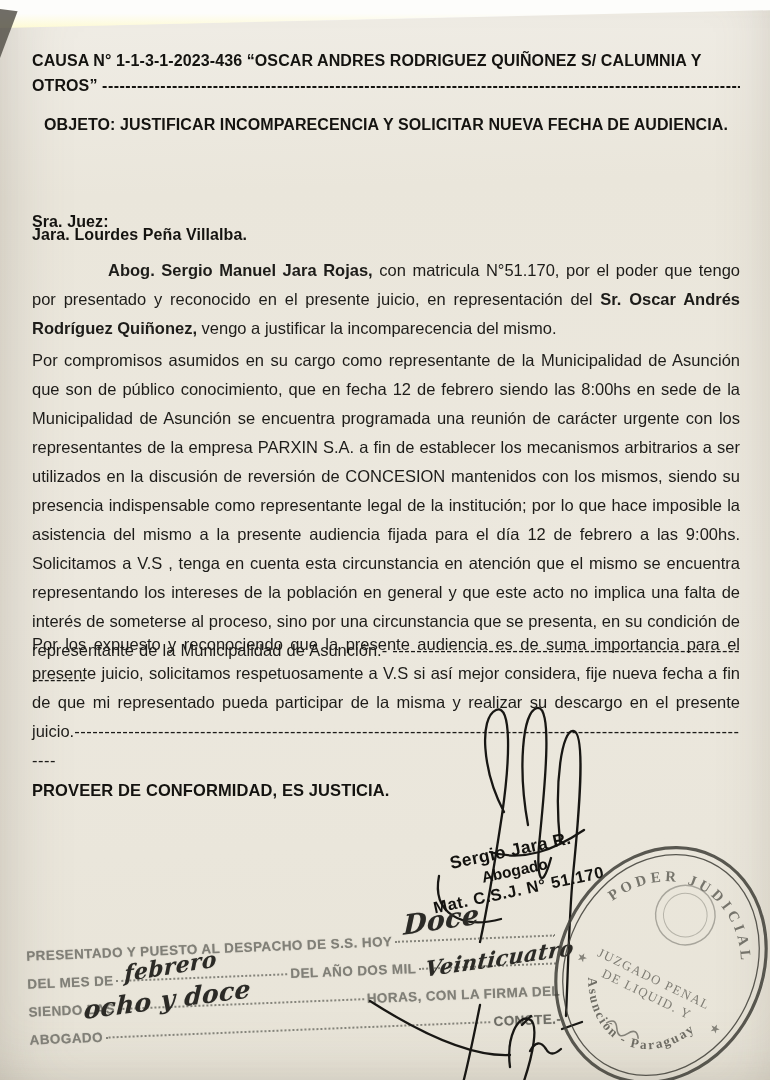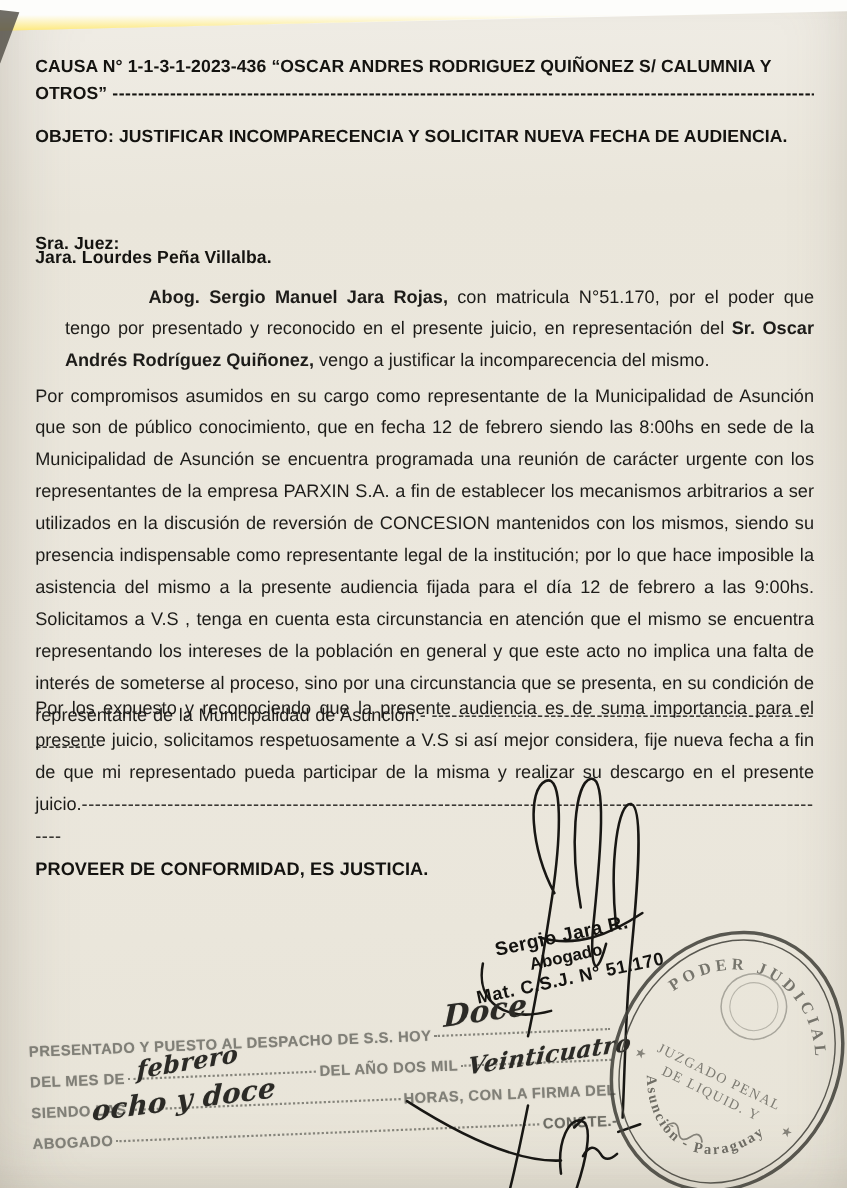--- a/index.html
+++ b/index.html
@@ -1,18 +1,18 @@
 <!DOCTYPE html>
 <html><head>
 <meta charset="utf-8">
 <style>
   html,body { margin:0; padding:0; background:#fbfbf8; }
   .screen {
     position:relative; width:770px; height:1080px; overflow:hidden;
-    background:#fde047;
+    background:#fef9c3;
     font-family:"Liberation Sans", sans-serif;
   }
   
   .paper {
     position:absolute; inset:0;
     background:linear-gradient(178deg, #f0ede6 0%, #eae6db 18%, #ece8de 55%, #e8e4d8 100%);
     clip-path:polygon(0 28px, 100% 9px, 100% 100%, 0 100%);
     box-shadow:inset 46px 0 70px -46px rgba(110,100,85,.28),
                inset -34px 0 60px -40px rgba(110,100,85,.22),
                inset 0 -50px 70px -50px rgba(110,100,85,.18);
@@ -77,26 +77,26 @@
   <div class="corner-wedge"></div>
 
   <div class="doc-text head" style="top:48px;">
     <div>CAUSA N° 1-1-3-1-2023-436 “OSCAR ANDRES RODRIGUEZ QUIÑONEZ S/ CALUMNIA Y</div>
     <div class="dashfill">
       <span>OTROS”</span>&nbsp;
       <span class="dashes">--------------------------------------------------------------------------------------------------------------------------------</span>
     </div>
   </div>
 
-  <div class="doc-text head" style="top:112px;">OBJETO: JUSTIFICAR INCOMPARECENCIA Y SOLICITAR NUEVA FECHA DE AUDIENCIA.</div>
+  <div class="doc-text head" style="top:112px;margin-left:12px;">OBJETO: JUSTIFICAR INCOMPARECENCIA Y SOLICITAR NUEVA FECHA DE AUDIENCIA.</div>
 
   <div class="doc-text head" style="top:186px;margin-top:23px;">Sra. Juez:</div>
   <div class="doc-text head" style="top:222px;">Jara. Lourdes Peña Villalba.</div>
 
-  <div class="doc-text body-par indent" style="top:256px;margin-left:27px;">
+  <div class="doc-text body-par indent" style="top:256px;">
     <span class="b">Abog. Sergio Manuel Jara Rojas,</span><span> con matricula N°51.170, por el poder que tengo por presentado y reconocido en el presente juicio, en representación del </span><span class="b">Sr. Oscar Andrés Rodríguez Quiñonez,</span><span> vengo a justificar la incomparecencia del mismo.</span>
   </div>
 
   <div class="doc-text body-par" style="top:346px;">
     <span>Por compromisos asumidos en su cargo como representante de la Municipalidad de Asunción que son de público conocimiento, que en fecha 12 de febrero siendo las 8:00hs en sede de la Municipalidad de Asunción se encuentra programada una reunión de carácter urgente con los representantes de la empresa PARXIN S.A. a fin de establecer los mecanismos arbitrarios a ser utilizados en la discusión de reversión de CONCESION mantenidos con los mismos, siendo su presencia indispensable como representante legal de la institución; por lo que hace imposible la asistencia del mismo a la presente audiencia fijada para el día 12 de febrero a las 9:00hs. Solicitamos a V.S , tenga en cuenta esta circunstancia en atención que el mismo se encuentra representando los intereses de la población en general y que este acto no implica una falta de interés de someterse al proceso, sino por una circunstancia que se presenta, en su condición de representante de la Municipalidad de Asunción.- </span><span class="dash-run">-------------------------------------------------------------------</span>
   </div>
 
   <div class="doc-text body-par" style="top:630px;">
     <span>Por los expuesto y reconociendo que la presente audiencia es de suma importancia para el presente juicio, solicitamos respetuosamente a V.S si así mejor considera, fije nueva fecha a fin de que mi representado pueda participar de la misma y realizar su descargo en el presente juicio.</span><span class="dash-run">-------------------------------------------------------------------------------------------------------------------</span>
   </div>

